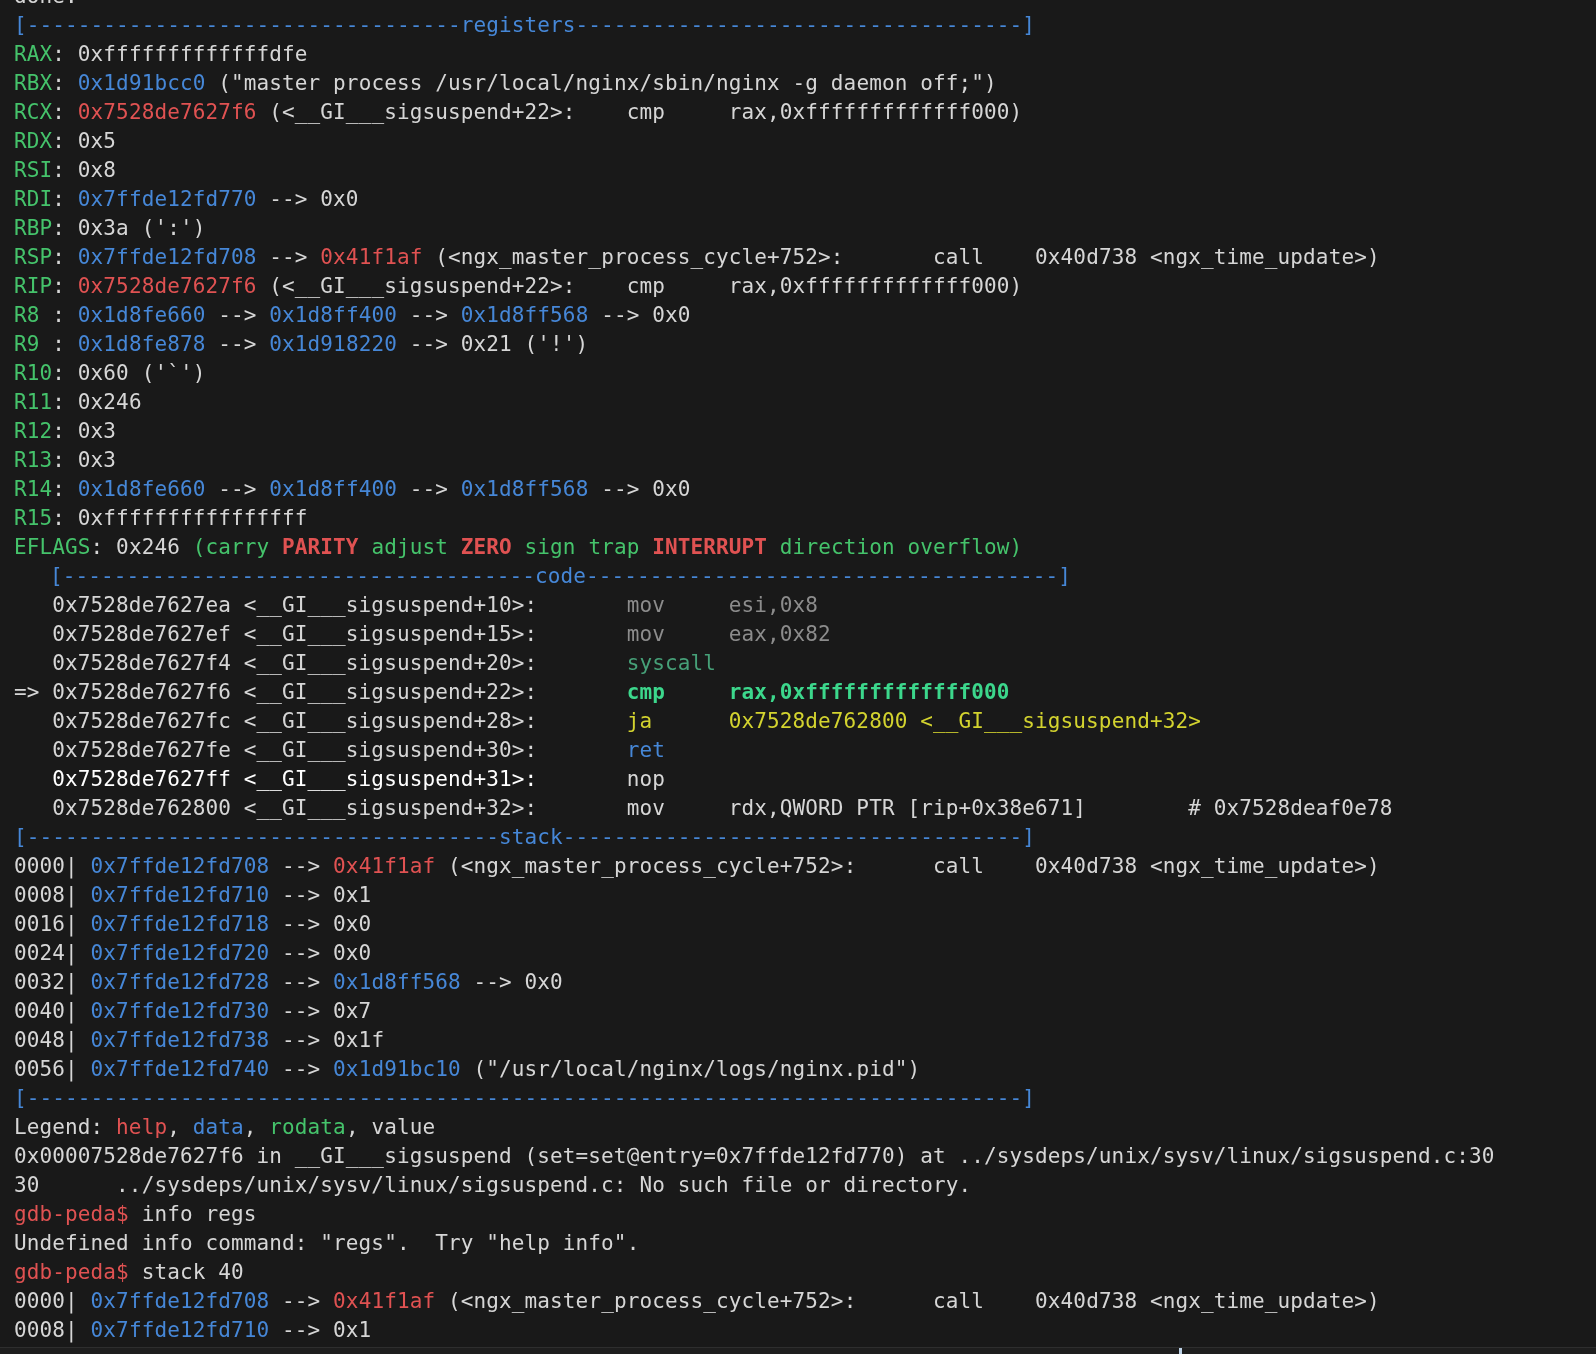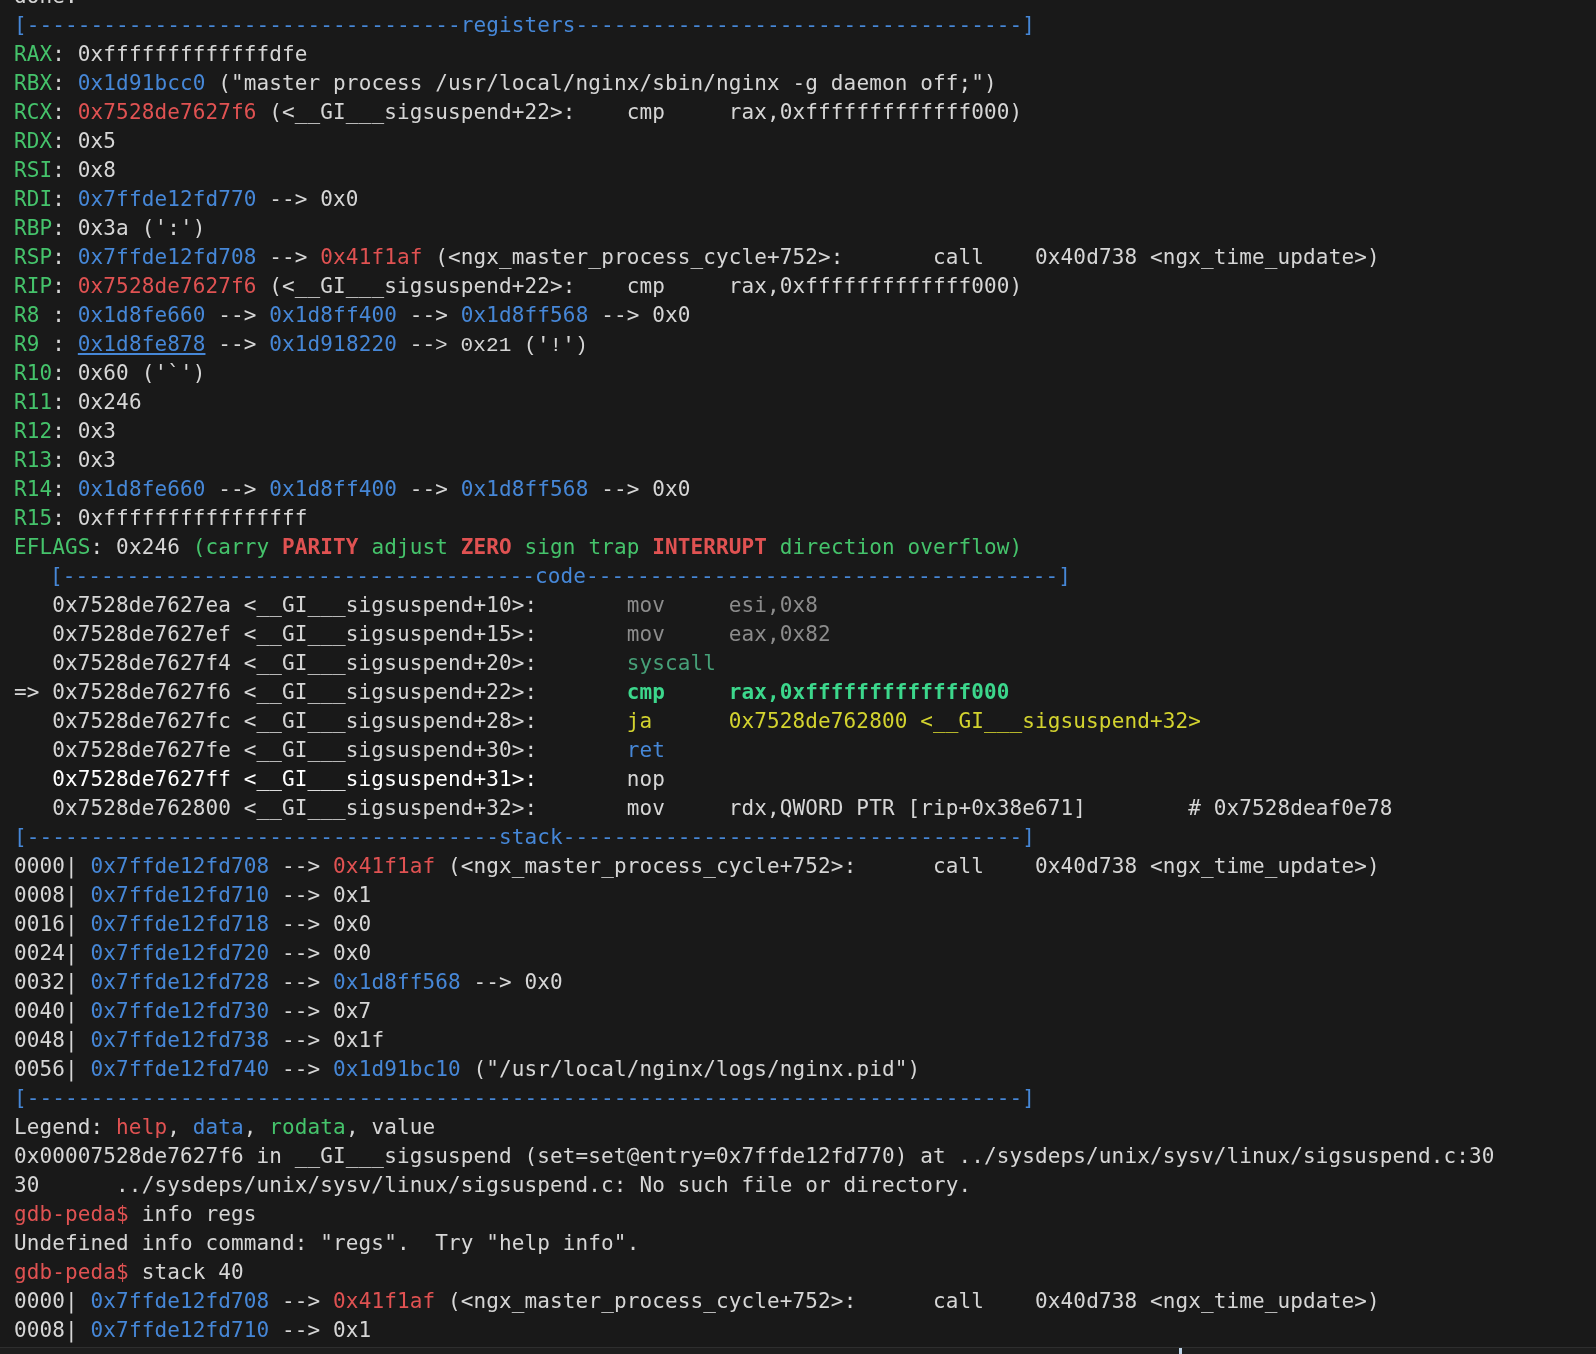--- a/index.html
+++ b/index.html
@@ -57,21 +57,21 @@
     <div class="line"><span style="color: rgb(69, 195, 107);">RAX</span><span style="color: rgb(214, 214, 214);">: 0xfffffffffffffdfe</span></div>
     <div class="line"><span style="color: rgb(69, 195, 107);">RBX</span><span style="color: rgb(214, 214, 214);">: </span><span style="color: rgb(70, 135, 215);">0x1d91bcc0</span><span style="color: rgb(214, 214, 214);"> ("master process /usr/local/nginx/sbin/nginx -g daemon off;")</span></div>
     <div class="line"><span style="color: rgb(69, 195, 107);">RCX</span><span style="color: rgb(214, 214, 214);">: </span><span style="color: rgb(224, 82, 82);">0x7528de7627f6</span><span style="color: rgb(214, 214, 214);"> (&lt;__GI___sigsuspend+22&gt;:    cmp     rax,0xfffffffffffff000)</span></div>
     <div class="line"><span style="color: rgb(69, 195, 107);">RDX</span><span style="color: rgb(214, 214, 214);">: 0x5</span></div>
     <div class="line"><span style="color: rgb(69, 195, 107);">RSI</span><span style="color: rgb(214, 214, 214);">: 0x8</span></div>
     <div class="line"><span style="color: rgb(69, 195, 107);">RDI</span><span style="color: rgb(214, 214, 214);">: </span><span style="color: rgb(70, 135, 215);">0x7ffde12fd770</span><span style="color: rgb(214, 214, 214);"> --&gt; 0x0</span></div>
     <div class="line"><span style="color: rgb(69, 195, 107);">RBP</span><span style="color: rgb(214, 214, 214);">: 0x3a (':')</span></div>
     <div class="line"><span style="color: rgb(69, 195, 107);">RSP</span><span style="color: rgb(214, 214, 214);">: </span><span style="color: rgb(70, 135, 215);">0x7ffde12fd708</span><span style="color: rgb(214, 214, 214);"> --&gt; </span><span style="color: rgb(224, 82, 82);">0x41f1af</span><span style="color: rgb(214, 214, 214);"> (&lt;ngx_master_process_cycle+752&gt;:       call    0x40d738 &lt;ngx_time_update&gt;)</span></div>
     <div class="line"><span style="color: rgb(69, 195, 107);">RIP</span><span style="color: rgb(214, 214, 214);">: </span><span style="color: rgb(224, 82, 82);">0x7528de7627f6</span><span style="color: rgb(214, 214, 214);"> (&lt;__GI___sigsuspend+22&gt;:    cmp     rax,0xfffffffffffff000)</span></div>
     <div class="line"><span style="color: rgb(69, 195, 107);">R8</span><span style="color: rgb(214, 214, 214);"> : </span><span style="color: rgb(70, 135, 215);">0x1d8fe660</span><span style="color: rgb(214, 214, 214);"> --&gt; </span><span style="color: rgb(70, 135, 215);">0x1d8ff400</span><span style="color: rgb(214, 214, 214);"> --&gt; </span><span style="color: rgb(70, 135, 215);">0x1d8ff568</span><span style="color: rgb(214, 214, 214);"> --&gt; 0x0</span></div>
-    <div class="line"><span style="color: rgb(69, 195, 107);">R9</span><span style="color: rgb(214, 214, 214);"> : </span><span style="color: rgb(70, 135, 215); text-decoration: underline;">0x1d8fe878</span><span style="color: rgb(214, 214, 214);"> --&gt; </span><span style="color: rgb(70, 135, 215);">0x1d918220</span><span style="color: rgb(214, 214, 214); font-family: Liberation Mono, monospace;"> --&gt; 0x21 ('!')</span></div>
+    <div class="line"><span style="color: rgb(69, 195, 107);">R9</span><span style="color: rgb(214, 214, 214);"> : </span><span style="color: rgb(70, 135, 215);">0x1d8fe878</span><span style="color: rgb(214, 214, 214);"> --&gt; </span><span style="color: rgb(70, 135, 215);">0x1d918220</span><span style="color: rgb(214, 214, 214);"> --&gt; 0x21 ('!')</span></div>
     <div class="line"><span style="color: rgb(69, 195, 107);">R10</span><span style="color: rgb(214, 214, 214);">: 0x60 ('`')</span></div>
     <div class="line"><span style="color: rgb(69, 195, 107);">R11</span><span style="color: rgb(214, 214, 214);">: 0x246</span></div>
     <div class="line"><span style="color: rgb(69, 195, 107);">R12</span><span style="color: rgb(214, 214, 214);">: 0x3</span></div>
     <div class="line"><span style="color: rgb(69, 195, 107);">R13</span><span style="color: rgb(214, 214, 214);">: 0x3</span></div>
     <div class="line"><span style="color: rgb(69, 195, 107);">R14</span><span style="color: rgb(214, 214, 214);">: </span><span style="color: rgb(70, 135, 215);">0x1d8fe660</span><span style="color: rgb(214, 214, 214);"> --&gt; </span><span style="color: rgb(70, 135, 215);">0x1d8ff400</span><span style="color: rgb(214, 214, 214);"> --&gt; </span><span style="color: rgb(70, 135, 215);">0x1d8ff568</span><span style="color: rgb(214, 214, 214);"> --&gt; 0x0</span></div>
     <div class="line"><span style="color: rgb(69, 195, 107);">R15</span><span style="color: rgb(214, 214, 214);">: 0xffffffffffffffff</span></div>
     <div class="line"><span style="color: rgb(69, 195, 107);">EFLAGS</span><span style="color: rgb(214, 214, 214);">: 0x246 </span><span style="color: rgb(69, 195, 107);">(carry </span><span class="seg-bold" style="color: rgb(224, 82, 82);">PARITY</span><span style="color: rgb(69, 195, 107);"> adjust </span><span class="seg-bold" style="color: rgb(224, 82, 82);">ZERO</span><span style="color: rgb(69, 195, 107);"> sign trap </span><span class="seg-bold" style="color: rgb(224, 82, 82);">INTERRUPT</span><span style="color: rgb(69, 195, 107);"> direction overflow)</span></div>
     <div class="line"><span style="color: rgb(70, 135, 215); margin-left: 36px;">[-------------------------------------code-------------------------------------]</span></div>
     <div class="line"><span style="color: rgb(214, 214, 214);">   0x7528de7627ea &lt;__GI___sigsuspend+10&gt;:</span><span style="color: rgb(140, 140, 140);">       mov     esi,0x8</span></div>
     <div class="line"><span style="color: rgb(214, 214, 214);">   0x7528de7627ef &lt;__GI___sigsuspend+15&gt;:</span><span style="color: rgb(140, 140, 140);">       mov     eax,0x82</span></div>

